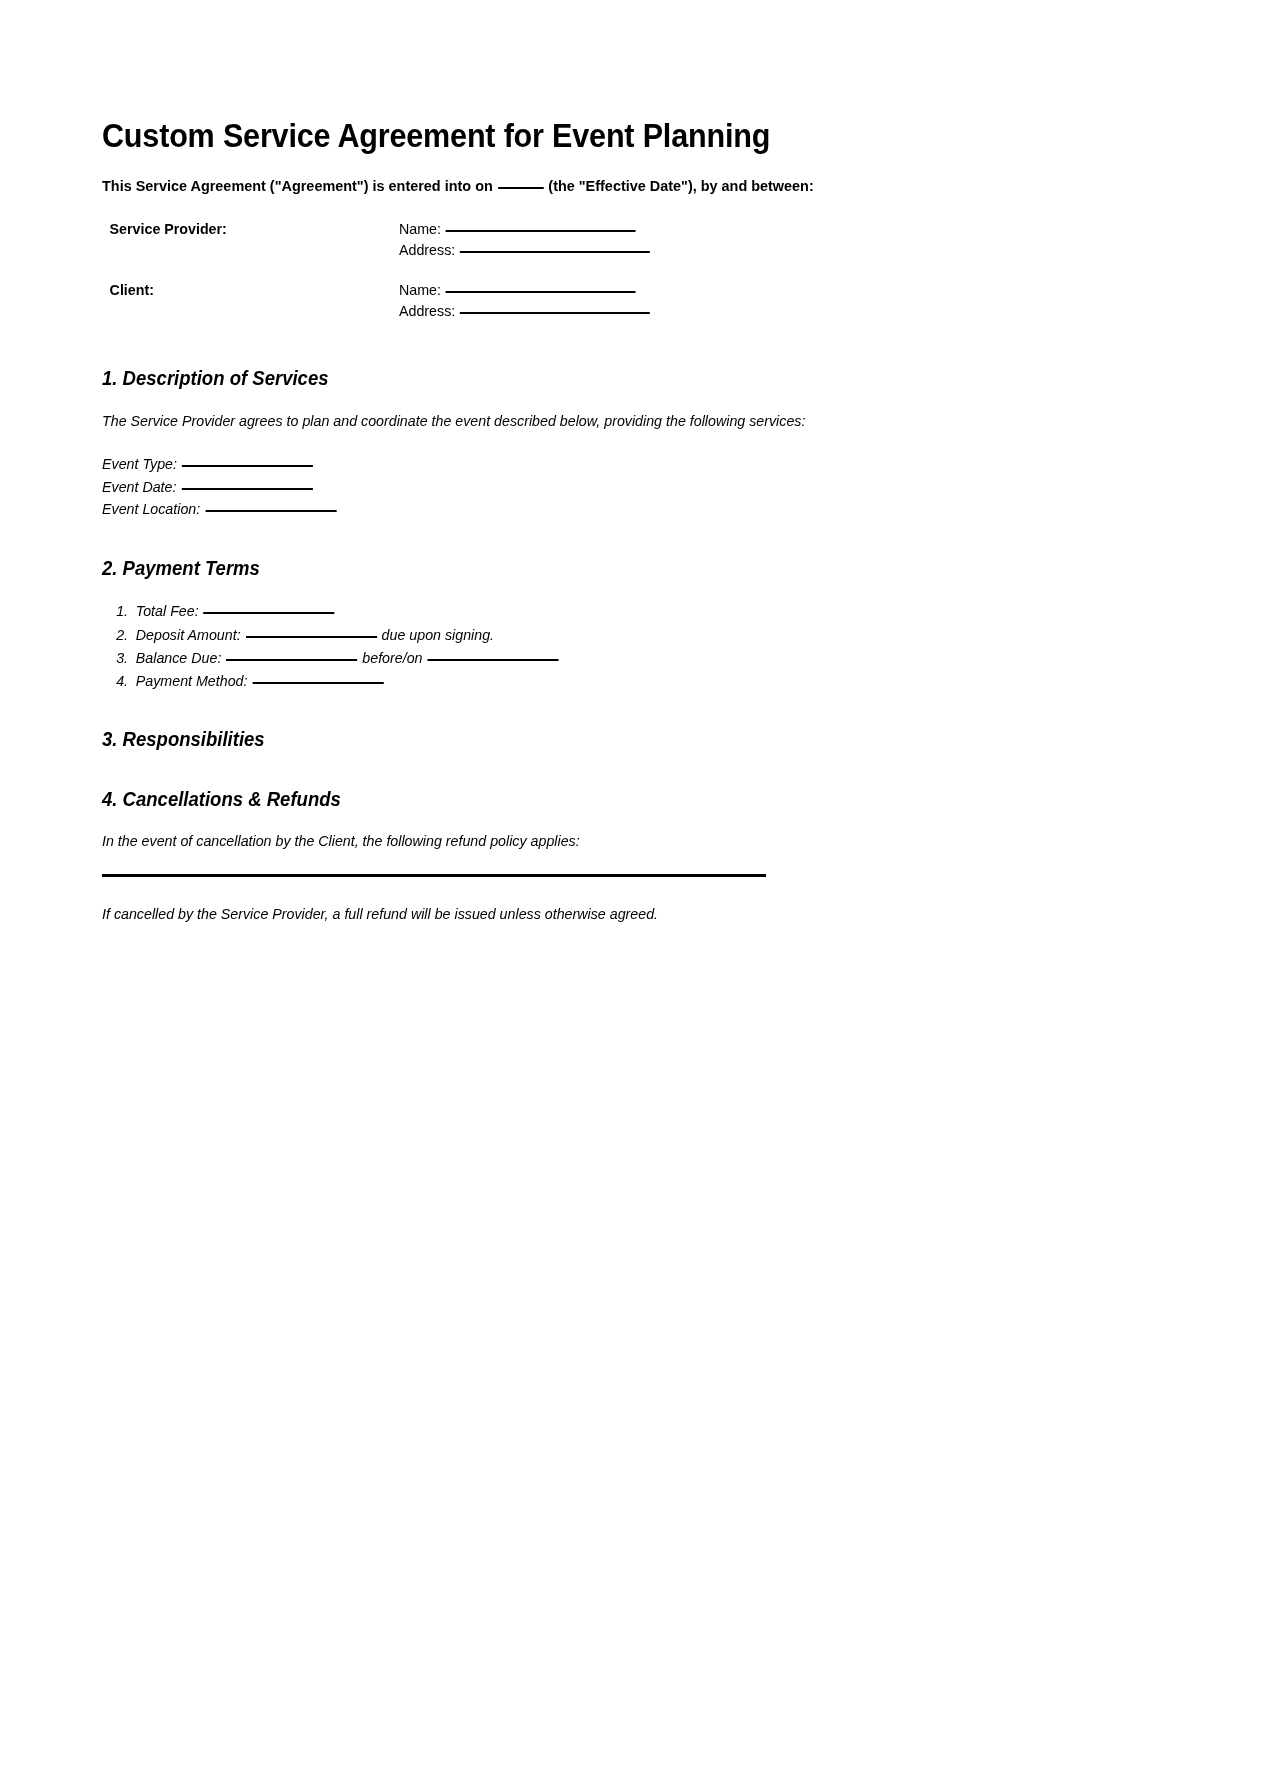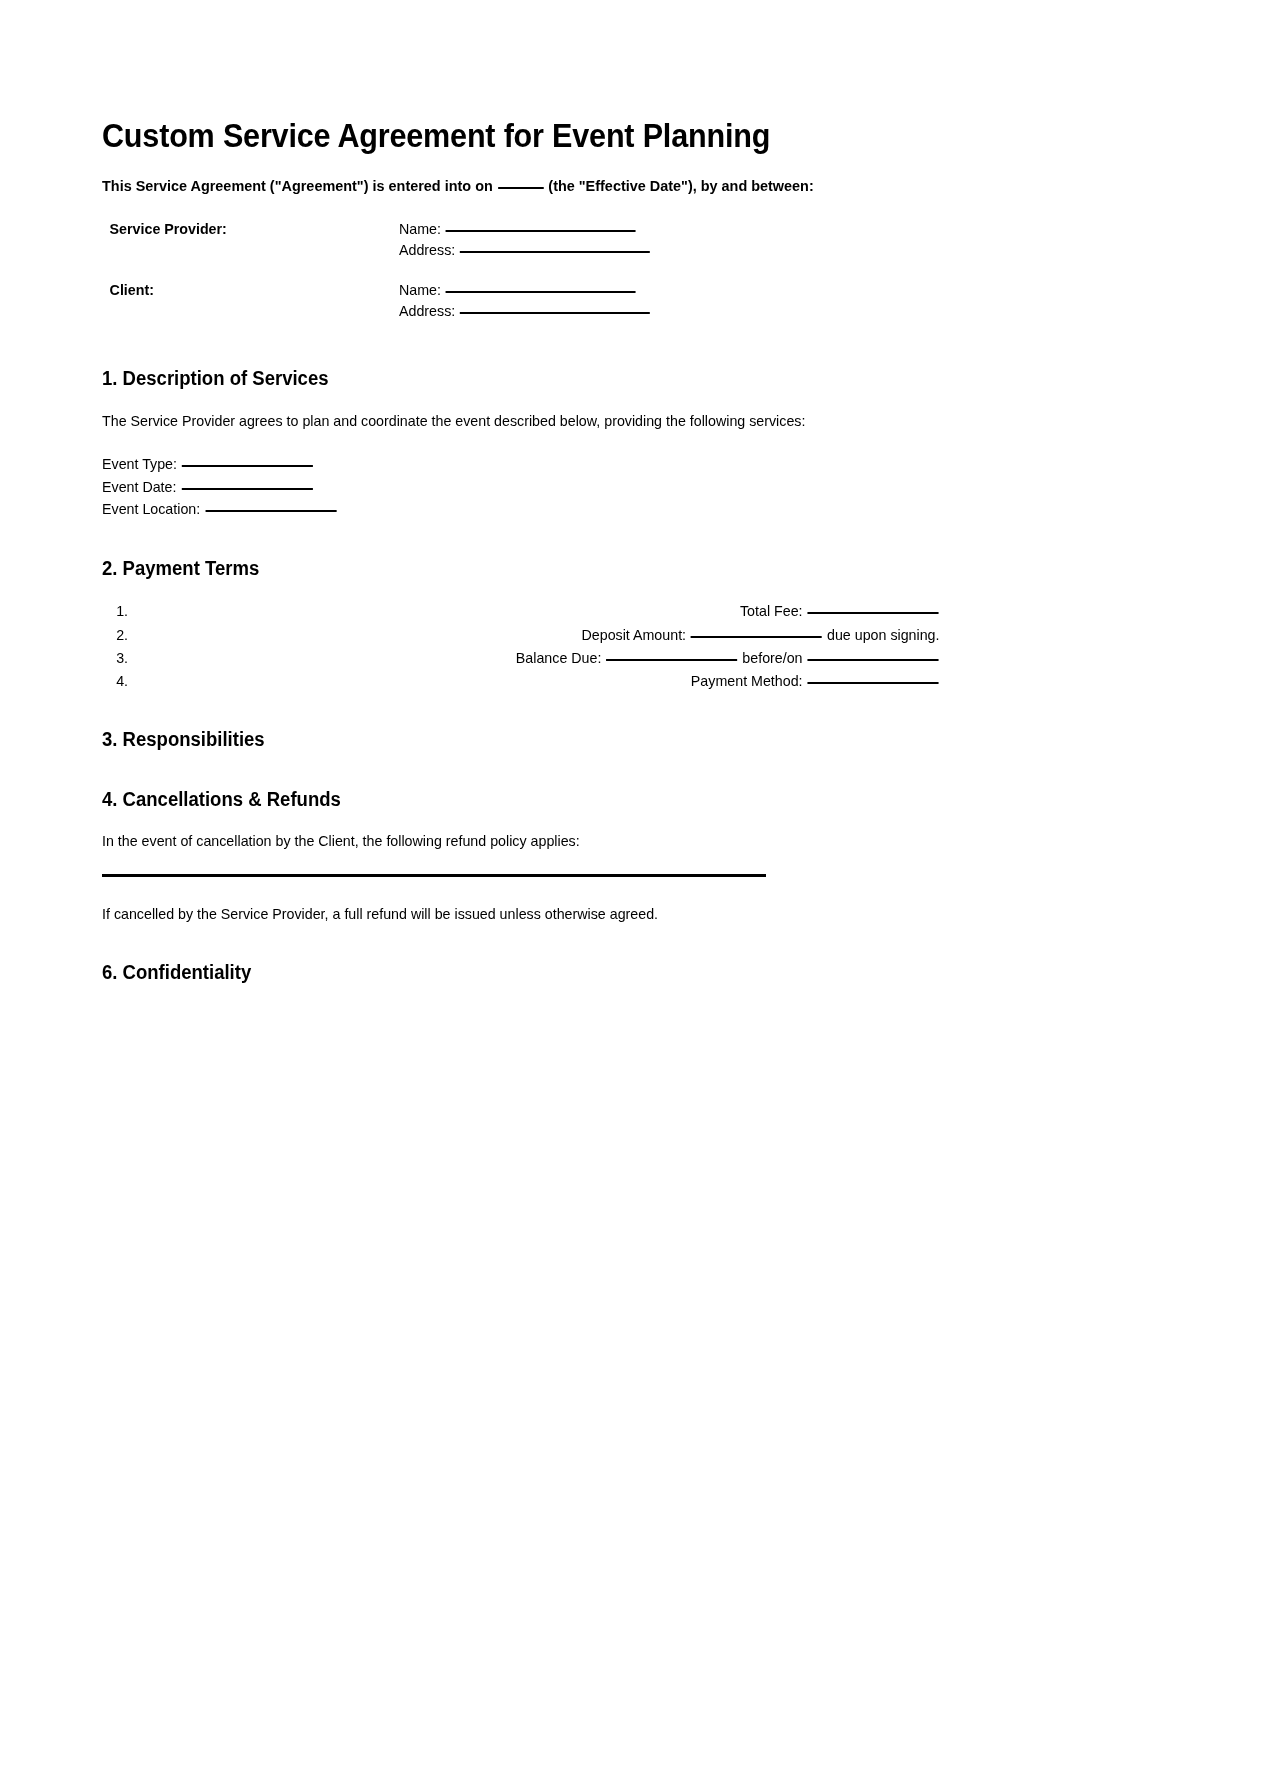--- a/index.html
+++ b/index.html
@@ -83,21 +83,21 @@
   
   h2.section-heading {
     font-size: 19.5px;
     font-weight: bold;
     line-height: 1.2;
     margin: 0 0 19px 0;
     transform: scaleX(0.95);
     transform-origin: left center;
     white-space: nowrap;
   }
-  .section { margin-bottom: 36px; }
+  .section { margin-bottom: 36px; font-style: italic; }
   .section:last-child { margin-bottom: 0; }
 
   
   p.body-text {
     font-size: 15px;
     line-height: 1.45;
     margin: 0 0 17px 0;
     transform: scaleX(0.95);
     transform-origin: left center;
     white-space: nowrap;
@@ -115,21 +115,20 @@
     line-height: 1.53;
     margin: 0;
     padding-left: 4px;
     transform: scaleX(0.95);
     transform-origin: left center;
     white-space: nowrap;
   }
   ol.num-list {
     margin: 0;
     padding-left: 30px;
-    text-align: right;
   }
   ol.num-list li {
     font-size: 15px;
     line-height: 1.55;
     margin: 0;
     padding-left: 4px;
     transform: scaleX(0.95);
     transform-origin: left center;
     white-space: nowrap;
   }
@@ -259,18 +258,15 @@
     </div>
 
     <div class="section">
       <h2 class="section-heading">4. Cancellations &amp; Refunds</h2>
       <p class="body-text" style="margin-bottom:0">In the event of cancellation by the Client, the following refund policy applies:</p>
       <div class="refund-rule"></div>
       <p class="body-text last">If cancelled by the Service Provider, a full refund will be issued unless otherwise agreed.</p>
     </div>
 
 
-    <div class="section">
-      <h2 class="section-heading" style="margin-bottom:0">6. Confidentiality</h2>
-    </div>
 
   </div>
 </div>
 
 </body></html>

